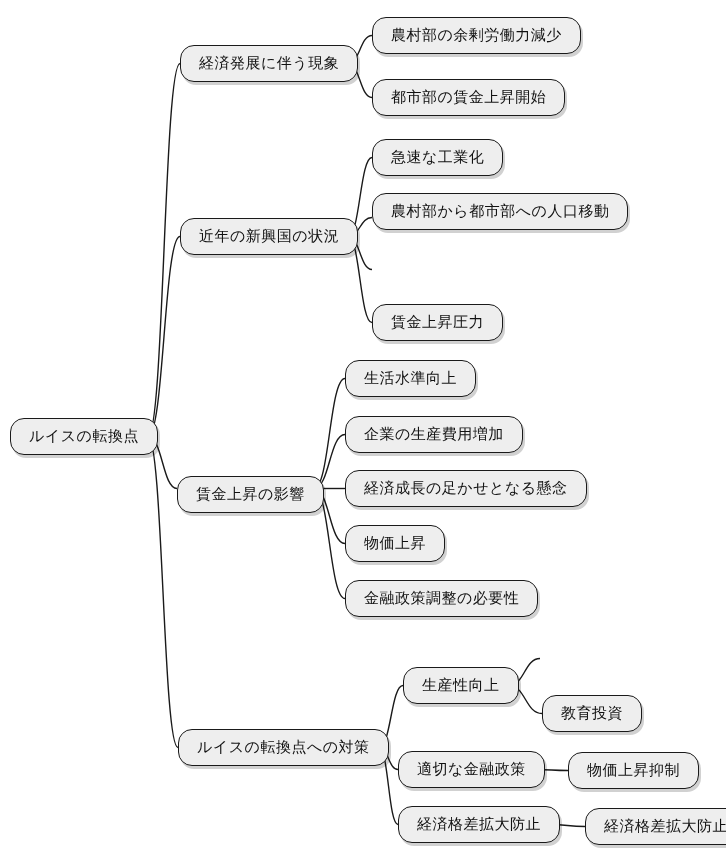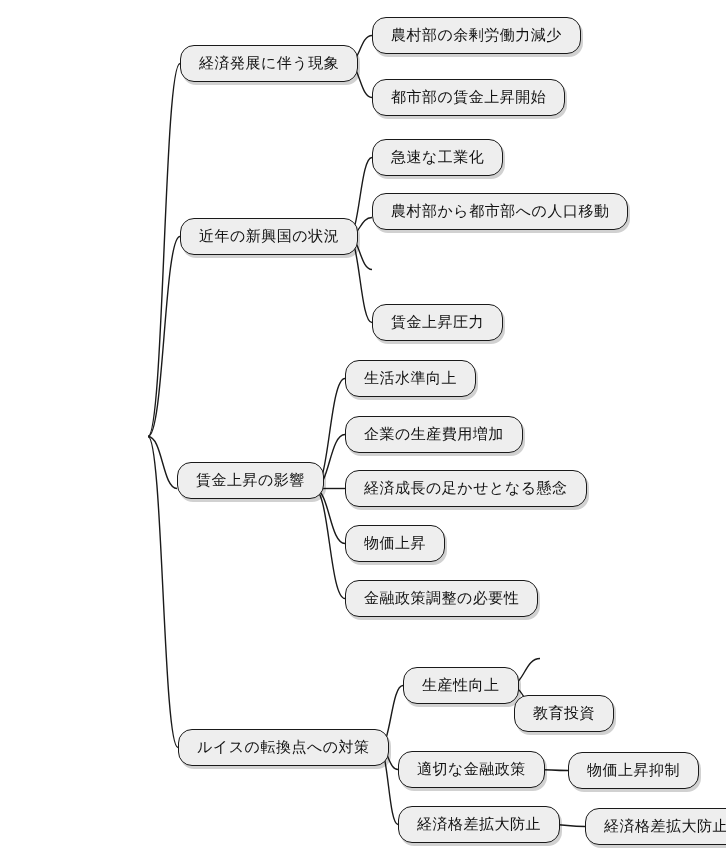--- a/index.html
+++ b/index.html
@@ -43,37 +43,38 @@
       <path d="M 148 436.5 C 163 436.5, 163 747.5, 178 747.5"></path>
       <path d="M 379 747.5 C 391 747.5, 391 685.5, 403 685.5"></path>
       <path d="M 509 685.5 C 524.5 685.5, 524.5 658.5, 540 658.5"></path>
       <path d="M 509 685.5 C 525.5 685.5, 525.5 713.5, 542 713.5"></path>
       <path d="M 379 747.5 C 388.5 747.5, 388.5 769.5, 398 769.5"></path>
       <path d="M 535 769.5 C 551.5 769.5, 551.5 770.5, 568 770.5"></path>
       <path d="M 379 747.5 C 388.5 747.5, 388.5 824.5, 398 824.5"></path>
       <path d="M 550 824.5 C 567.5 824.5, 567.5 826.5, 585 826.5"></path>
     </svg>
 
+  <div class="node" style="left:10px;top:418px">ルイスの転換点</div>
 
   <div class="node" style="left:180px;top:45px">経済発展に伴う現象</div>
   <div class="node" style="left:372px;top:17px">農村部の余剰労働力減少</div>
   <div class="node" style="left:372px;top:79px">都市部の賃金上昇開始</div>
 
   <div class="node" style="left:180px;top:218px">近年の新興国の状況</div>
   <div class="node" style="left:372px;top:139px">急速な工業化</div>
   <div class="node" style="left:372px;top:193px">農村部から都市部への人口移動</div>
   <div class="node" style="left:372px;top:304px">賃金上昇圧力</div>
 
-  <div class="node" style="left:177px;top:462px">賃金上昇の影響</div>
+  <div class="node" style="left:177px;top:476px">賃金上昇の影響</div>
   <div class="node" style="left:345px;top:360px">生活水準向上</div>
   <div class="node" style="left:345px;top:416px">企業の生産費用増加</div>
   <div class="node" style="left:345px;top:470px">経済成長の足かせとなる懸念</div>
   <div class="node" style="left:345px;top:525px">物価上昇</div>
   <div class="node" style="left:345px;top:580px">金融政策調整の必要性</div>
 
   <div class="node" style="left:178px;top:729px">ルイスの転換点への対策</div>
   <div class="node" style="left:403px;top:667px">生産性向上</div>
-  <div class="node" style="left:514px;top:695px">教育投資</div>
+  <div class="node" style="left:542px;top:695px">教育投資</div>
   <div class="node" style="left:398px;top:751px">適切な金融政策</div>
   <div class="node" style="left:568px;top:752px">物価上昇抑制</div>
   <div class="node" style="left:398px;top:806px">経済格差拡大防止</div>
   <div class="node" style="left:585px;top:808px">経済格差拡大防止</div>
 </div>
 
 </body></html>

